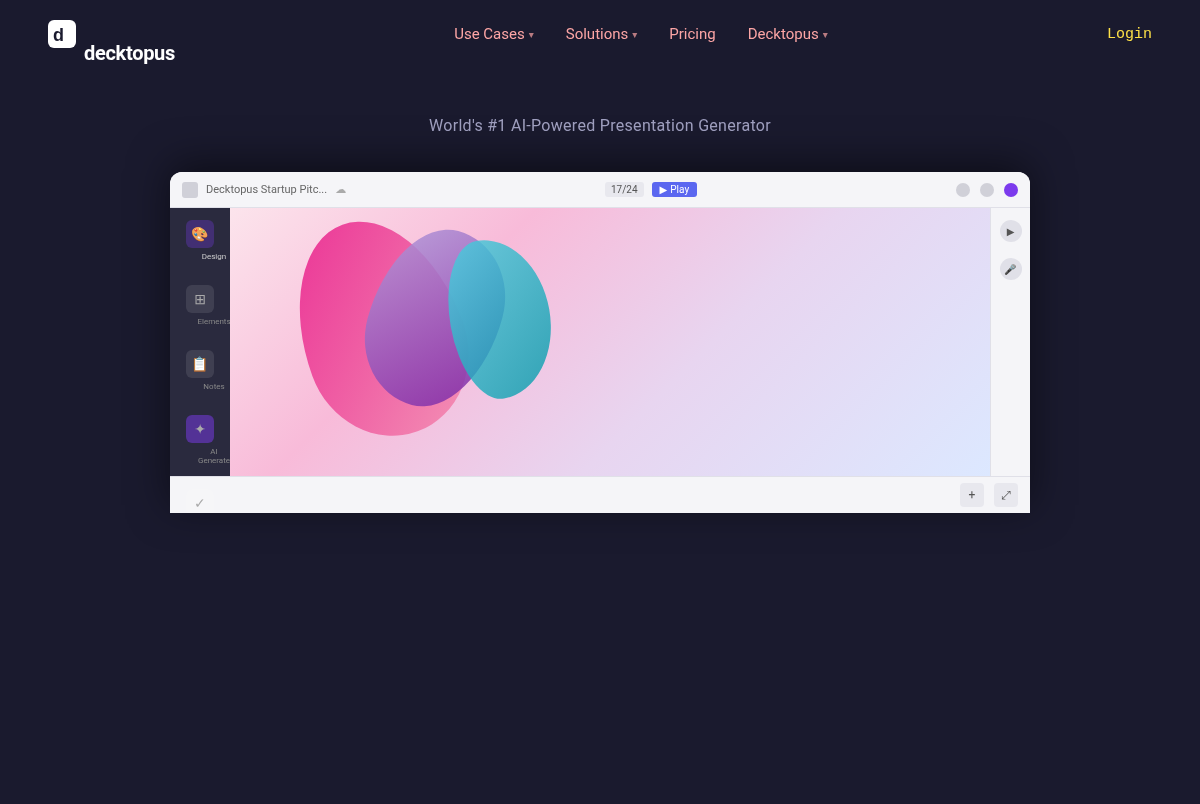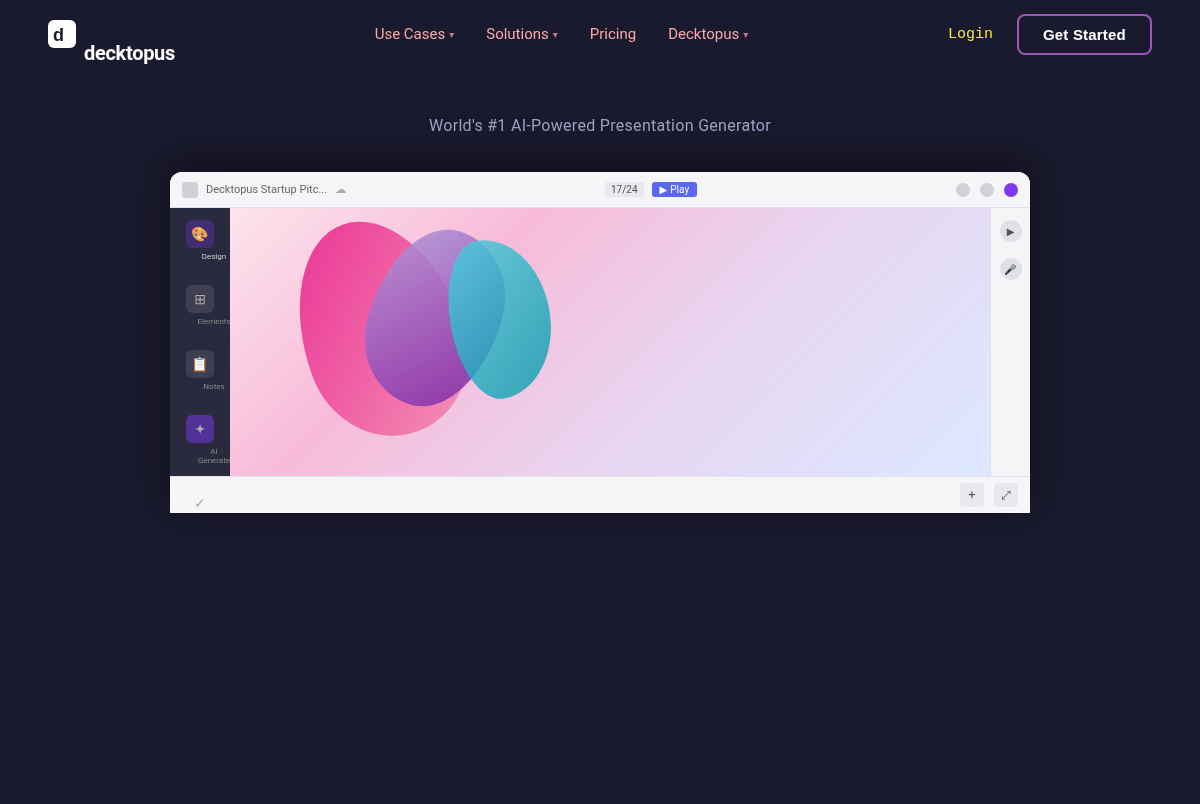--- a/index.html
+++ b/index.html
@@ -461,21 +461,20 @@
       <span>Pricing</span>
     </div>
     <div class="nav-item">
       <span>Decktopus</span>
       <span class="chevron">▾</span>
     </div>
   </div>
 
   <div class="nav-actions">
     <button class="login-btn">Login</button>
-    <button class="get-started-btn">Get Started</button>
   </div>
 </nav>
 
 <section class="hero">
   <p class="hero-subtitle">World's #1 AI-Powered Presentation Generator</p>
   <h1 class="hero-title">Type your presentation title below</h1>
 
   <div class="input-wrapper">
     <input class="presentation-input" type="text" placeholder="Type in any language, example: “history of rome”" style="">
   </div>

